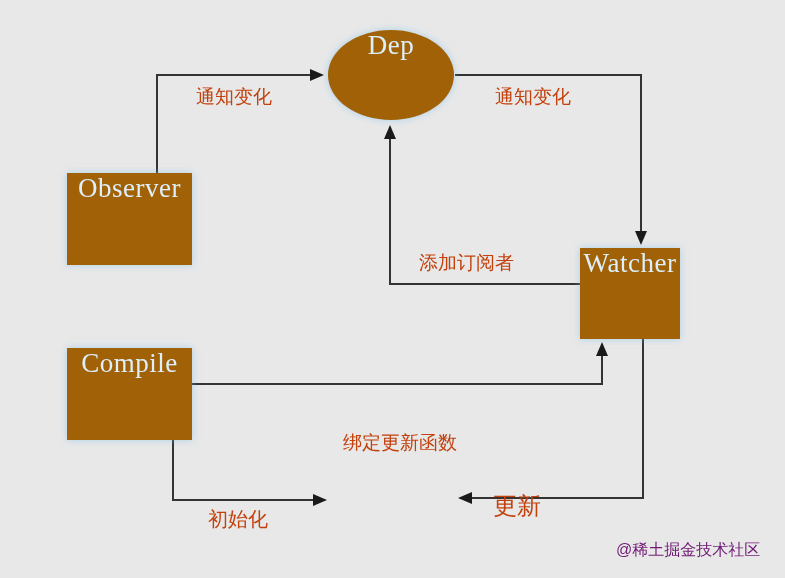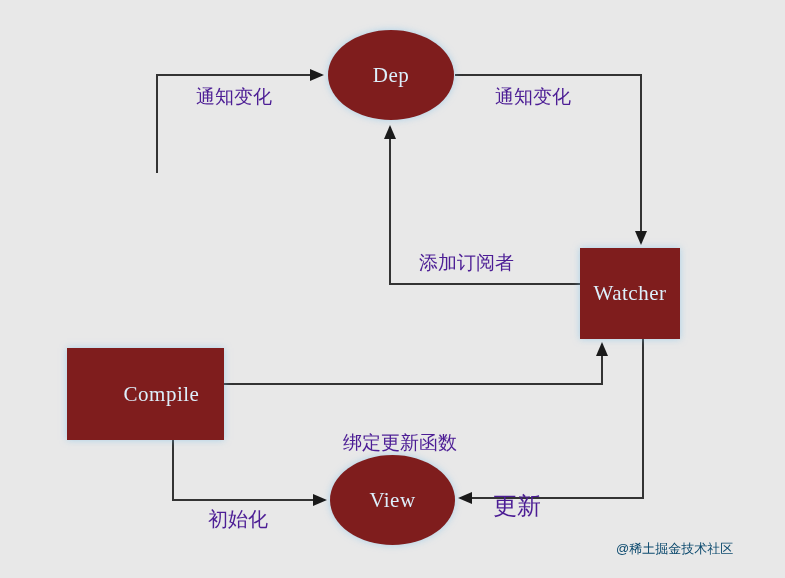--- a/index.html
+++ b/index.html
@@ -15,55 +15,55 @@
   }
   .edges-layer{
     position:absolute;left:0;top:0;width:785px;height:578px;
     pointer-events:none;
   }
   .edges-layer path{
     fill:none;stroke:#333333;stroke-width:2;
   }
   .node{
     position:absolute;
-    display:flex;align-items:center;justify-content:center;
+    display:flex;align-items:flex-start;justify-content:center;
     color:#ddeffb;
     font-family:"Liberation Serif","DejaVu Serif",serif;
-    font-size:21px;
+    font-size:27px;
     letter-spacing:0.5px;
-    background:#7f1d1d;
+    background:#a16207;
     box-shadow:0 0 7px rgba(120,190,235,0.55);
   }
   .node.rect{width:125px;height:92px;}
   .node.ellipse{width:126px;height:90px;border-radius:50%;}
   #node-observer{left:67px;top:173px;}
-  #node-compile{left:67px;top:348px;padding-left:32px;}
+  #node-compile{left:67px;top:348px;}
   #node-watcher{left:580px;top:248px;width:100px;height:91px;}
   #node-dep{left:328px;top:30px;}
   #node-view{left:330px;top:455px;width:125px;height:90px;}
   .lbl{
     position:absolute;
-    color:#4c1d95;
+    color:#c2410c;
     font-size:19px;
     white-space:nowrap;
     line-height:1.2;
   }
   #lbl-notify-left{left:196px;top:86px;}
   #lbl-notify-right{left:495px;top:86px;}
   #lbl-add-subscriber{left:419px;top:252px;}
   #lbl-bind-update{left:343px;top:396px;margin-top:36px;}
   #lbl-init{left:208px;top:507px;font-size:20px;}
   #lbl-update{left:493px;top:492px;font-size:24px;}
   #lbl-hijack{left:47px;top:269px;font-size:20px;}
   #lbl-parse{left:90px;top:448px;font-size:20px;}
   .watermark{
     position:absolute;
     left:616px;top:540px;
-    color:#0c4a6e;
-    font-size:13px;
+    color:#701a75;
+    font-size:16px;
     white-space:nowrap;
   }
 </style>
 </head>
 <body>
 
 <div class="canvas">
 
   <svg class="edges-layer" viewBox="0 0 785 578" xmlns="http://www.w3.org/2000/svg">
     <defs>
@@ -72,36 +72,36 @@
       </marker>
     </defs>
     <path d="M157,173 L157,75 L322,75" marker-end="url(#arrow)"></path>
     <path d="M455,75 L641,75 L641,243" marker-end="url(#arrow)"></path>
     <path d="M580,284 L390,284 L390,127" marker-end="url(#arrow)"></path>
     <path d="M192,384 L602,384 L602,344" marker-end="url(#arrow)"></path>
     <path d="M173,440 L173,500 L325,500" marker-end="url(#arrow)"></path>
     <path d="M643,339 L643,498 L460,498" marker-end="url(#arrow)"></path>
   </svg>
 
+  <div class="node rect" id="node-observer">
+    <span>Observer</span>
+  </div>
 
   <div class="node ellipse" id="node-dep">
     <span>Dep</span>
   </div>
 
   <div class="node rect" id="node-watcher">
     <span>Watcher</span>
   </div>
 
   <div class="node rect" id="node-compile">
     <span>Compile</span>
   </div>
 
-  <div class="node ellipse" id="node-view">
-    <span>View</span>
-  </div>
 
   <div class="lbl" id="lbl-notify-left">通知变化</div>
 
   <div class="lbl" id="lbl-notify-right">通知变化</div>
 
   <div class="lbl" id="lbl-add-subscriber">添加订阅者</div>
 
   <div class="lbl" id="lbl-bind-update">绑定更新函数</div>
 
   <div class="lbl" id="lbl-init">初始化</div>

